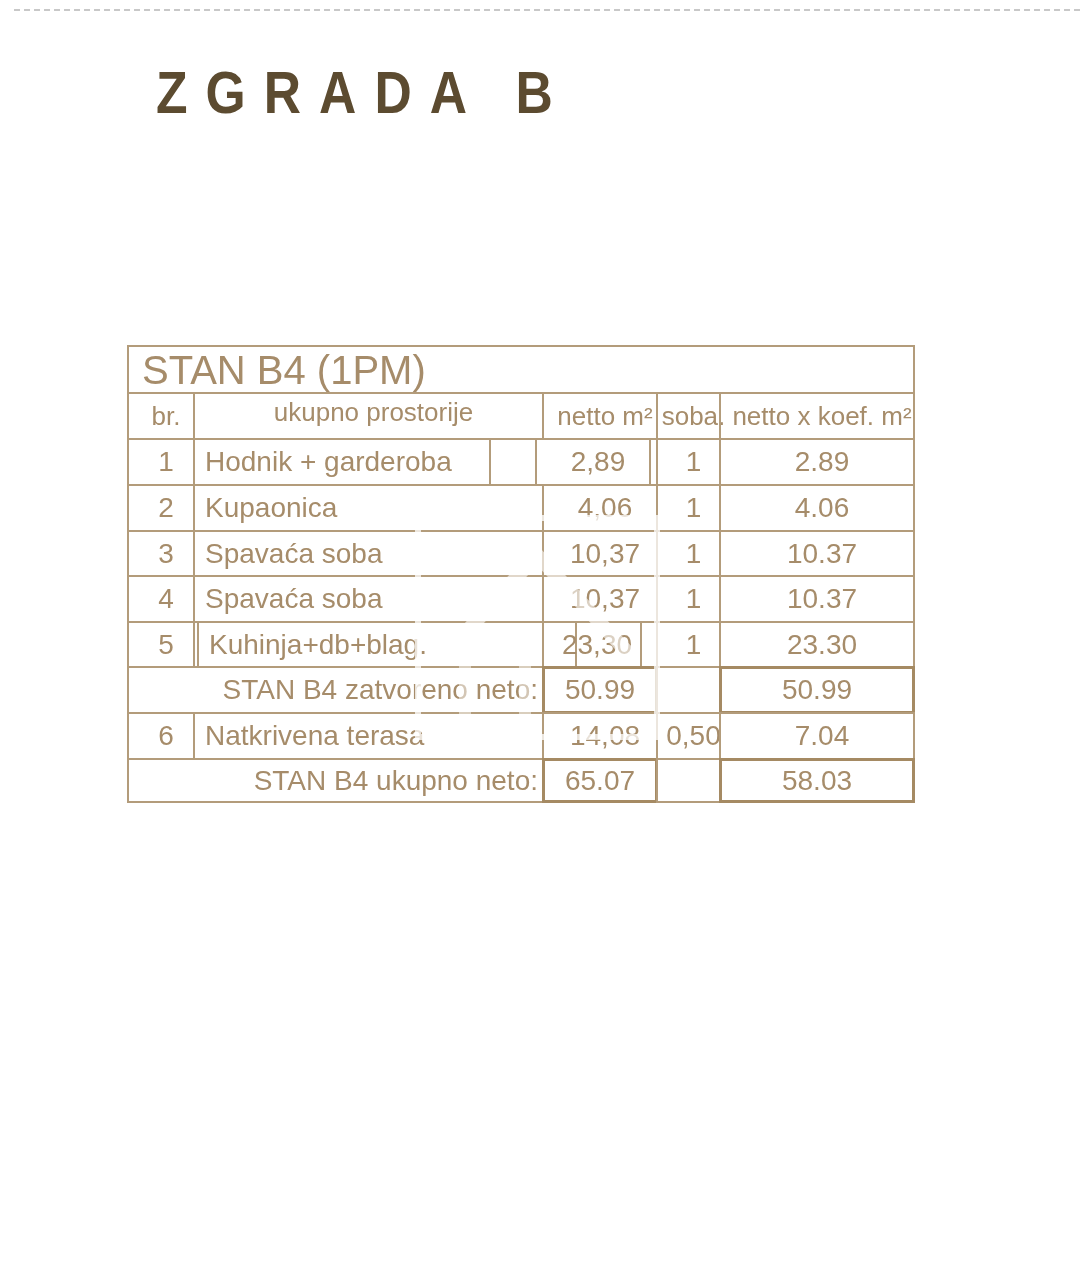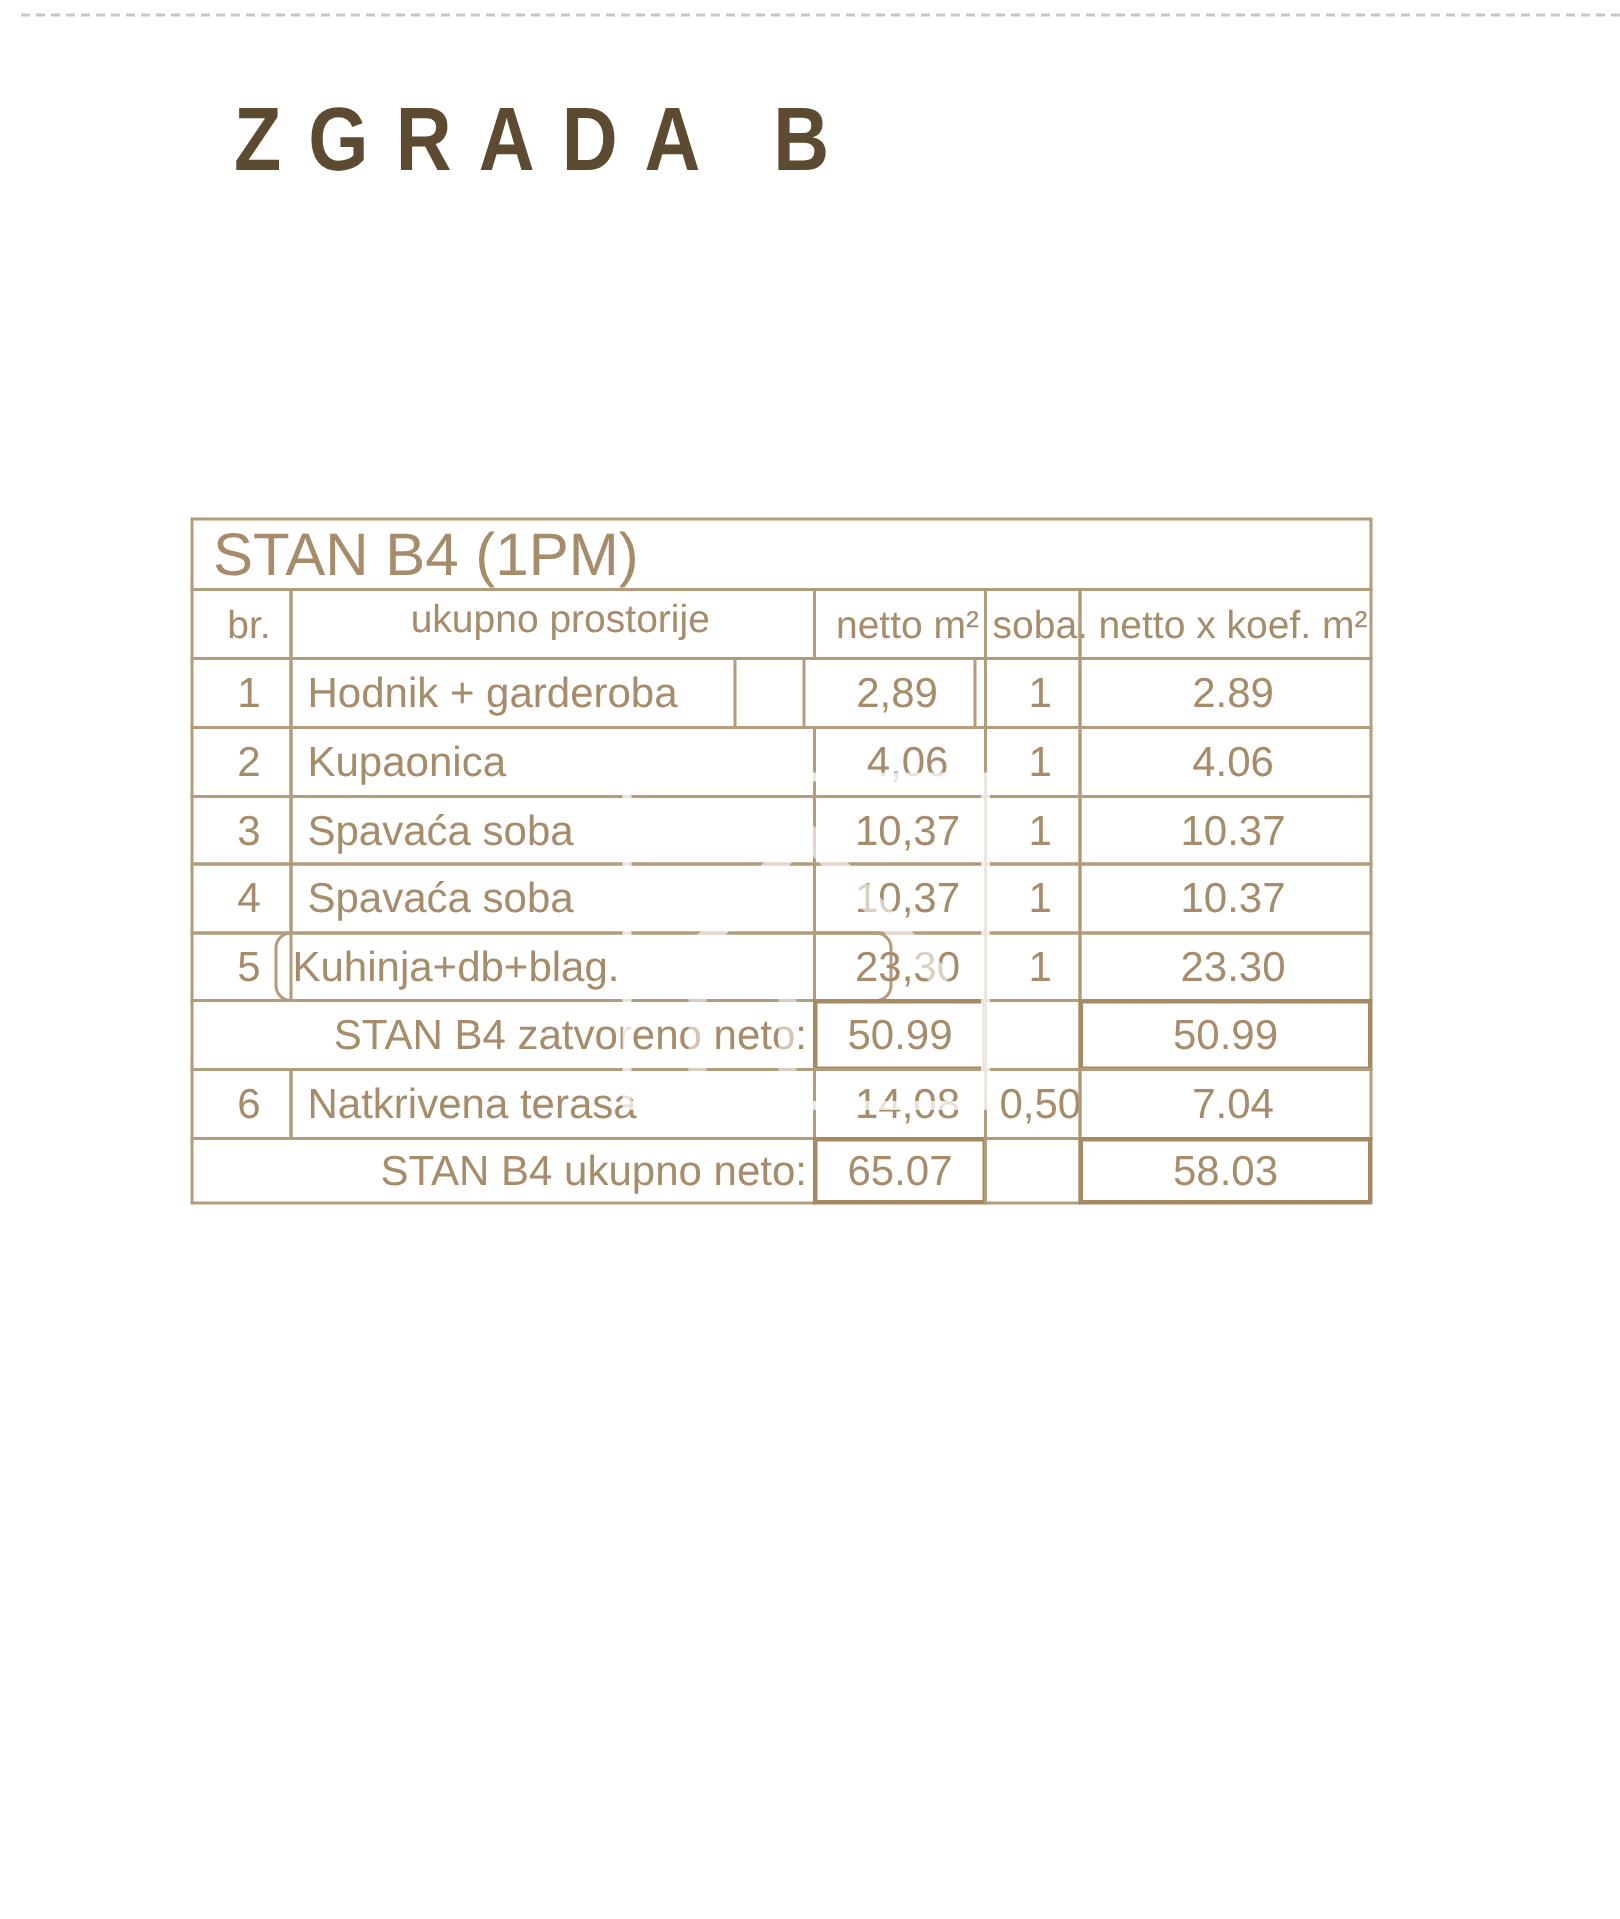--- a/index.html
+++ b/index.html
@@ -54,22 +54,22 @@
   <div class="cell b center" style="left:529px;top:185px;width:65px;height:47px;">1</div>
   <div class="cell b center" style="left:592px;top:185px;width:196px;height:47px;">10.37</div>
 
   <div class="cell b center" style="left:0;top:230px;width:68px;height:48px;">4</div>
   <div class="cell b left" style="left:66px;top:230px;width:351px;height:48px;">Spavaća soba</div>
   <div class="cell b center" style="left:415px;top:230px;width:116px;height:48px;">10,37</div>
   <div class="cell b center" style="left:529px;top:230px;width:65px;height:48px;">1</div>
   <div class="cell b center" style="left:592px;top:230px;width:196px;height:48px;">10.37</div>
 
   <div class="cell b center" style="left:0;top:276px;width:68px;height:47px;">5</div>
-  <div class="cell b left" style="left:56px;top:276px;width:412px;height:47px;border-radius:11px;">Kuhinja+db+blag.</div>
-  <div class="cell b center" style="left:415px;top:276px;width:116px;height:47px;">23,30</div>
+  <div class="cell b left" style="left:70px;top:276px;width:380px;height:47px;">Kuhinja+db+blag.</div>
+  <div class="cell b center" style="left:415px;top:276px;width:100px;height:47px;">23,30</div>
   <div class="cell b center" style="left:529px;top:276px;width:65px;height:47px;">1</div>
   <div class="cell b center" style="left:592px;top:276px;width:196px;height:47px;">23.30</div>
 
   <div class="cell b right" style="left:0;top:321px;width:417px;height:48px;">STAN B4 zatvoreno neto:</div>
   <div class="cell thick center" style="left:415px;top:321px;width:116px;height:48px;">50.99</div>
   <div class="cell b center" style="left:529px;top:321px;width:65px;height:48px;"></div>
   <div class="cell thick center" style="left:592px;top:321px;width:196px;height:48px;">50.99</div>
 
   <div class="cell b center" style="left:0;top:367px;width:68px;height:48px;">6</div>
   <div class="cell b left" style="left:66px;top:367px;width:351px;height:48px;">Natkrivena terasa</div>

